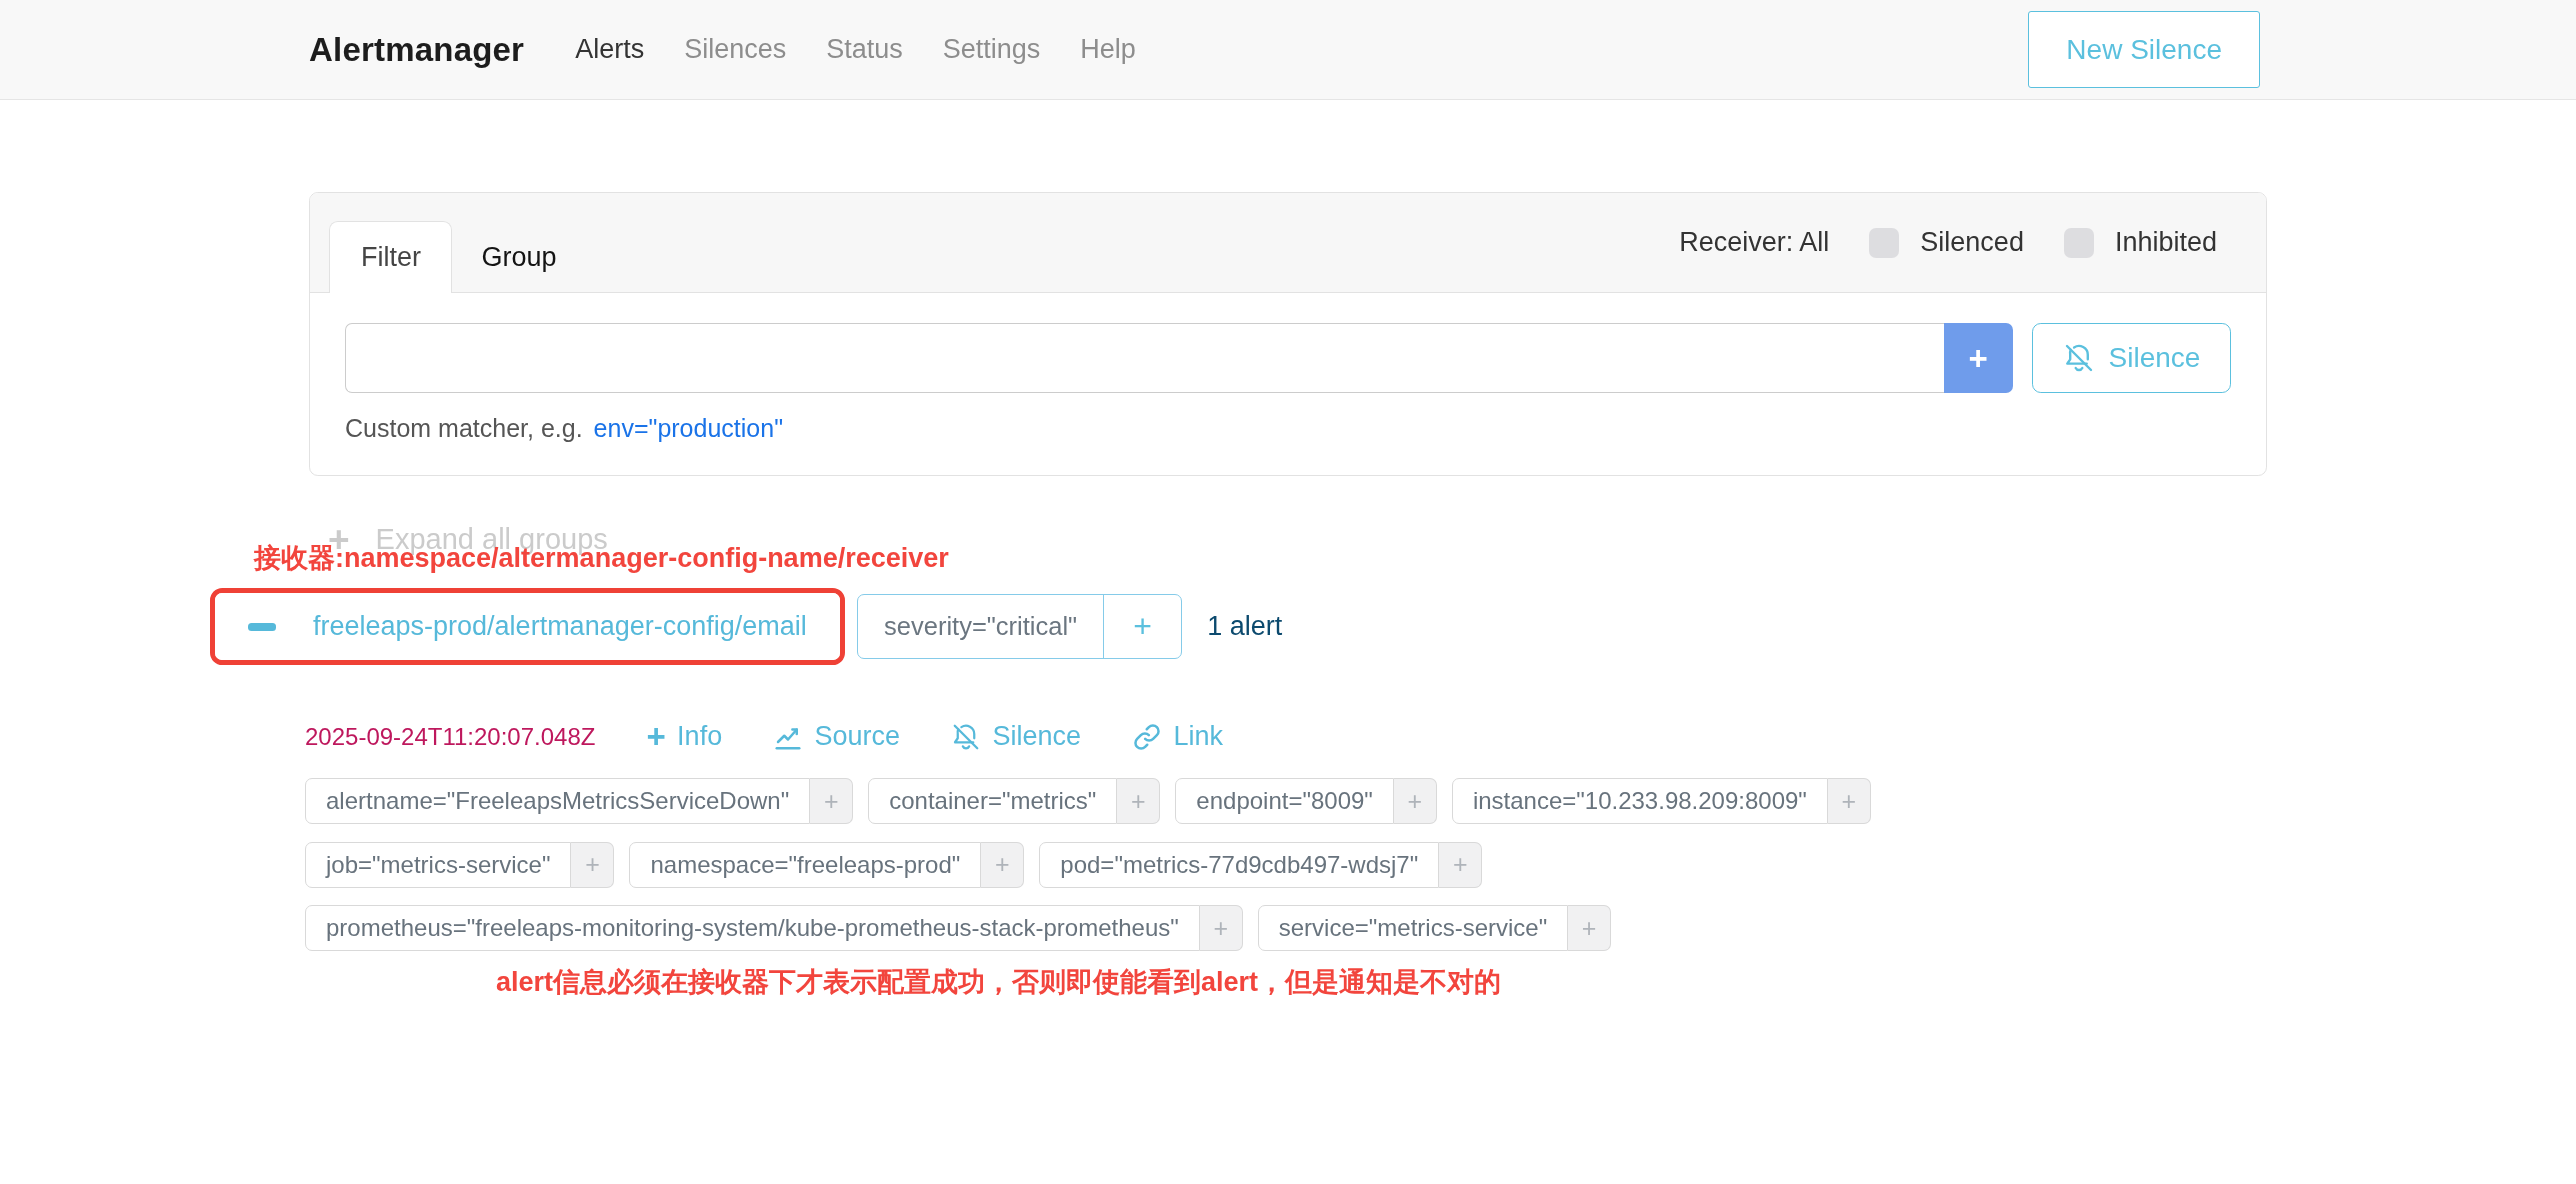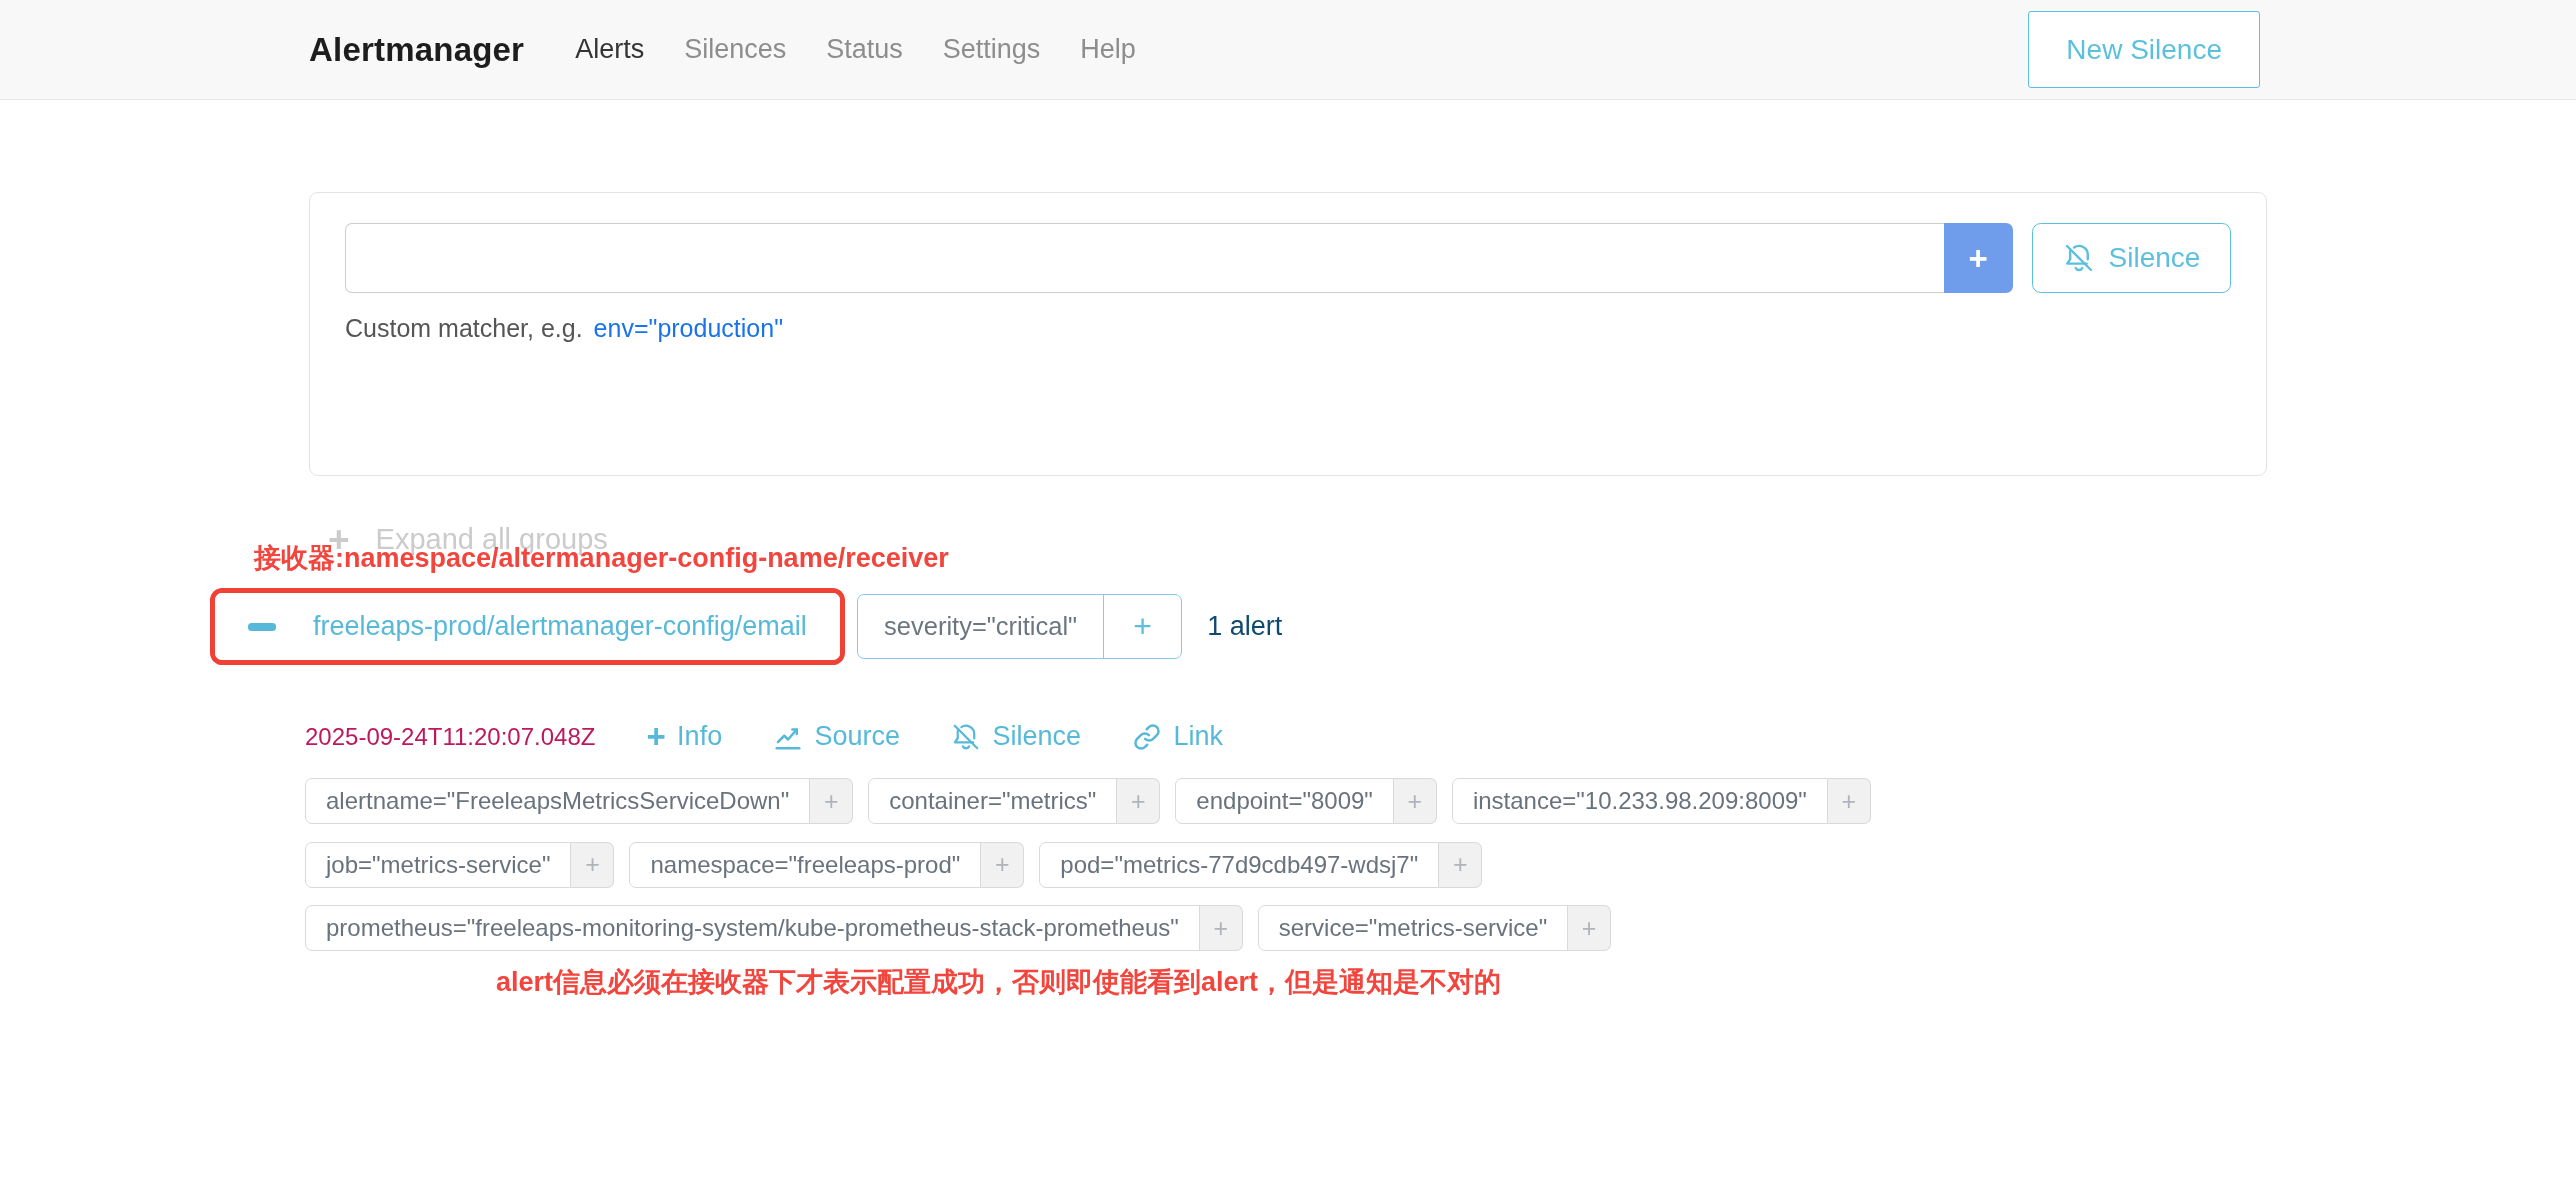--- a/index.html
+++ b/index.html
@@ -98,20 +98,35 @@
       <div class="nav-link">Silences</div>
       <div class="nav-link">Status</div>
       <div class="nav-link">Settings</div>
       <div class="nav-link">Help</div>
     </div>
     <div class="nav-spacer"></div>
     <div class="new-silence-btn">New Silence</div>
   </div>
 
   <div class="filter-card">
+    <div class="card-header">
+      <div class="tab tab-filter">Filter</div>
+      <div class="tab tab-group">Group</div>
+      <div class="header-controls">
+        <div>Receiver: All</div>
+        <div class="check-group">
+          <div class="checkbox"></div>
+          <div>Silenced</div>
+        </div>
+        <div class="check-group">
+          <div class="checkbox"></div>
+          <div>Inhibited</div>
+        </div>
+      </div>
+    </div>
     <div class="card-body">
       <div class="input-row">
         <input class="matcher-input" type="text" value="" style="">
         <div class="add-btn">
           <span class="plus-glyph">+</span>
         </div>
         <div class="silence-btn">
           <span style="display:flex;">
             <svg width="32" height="32" viewBox="0 0 24 24" fill="none" stroke="currentColor" stroke-width="1.8" stroke-linecap="round" stroke-linejoin="round">
               <path d="M18.6 13V9.6A6.6 6.6 0 0 0 8.3 4.1"></path>

